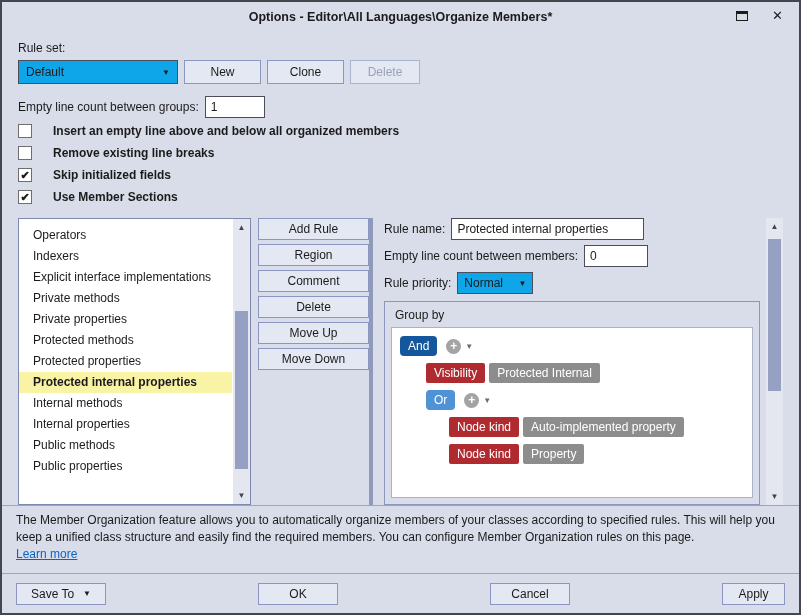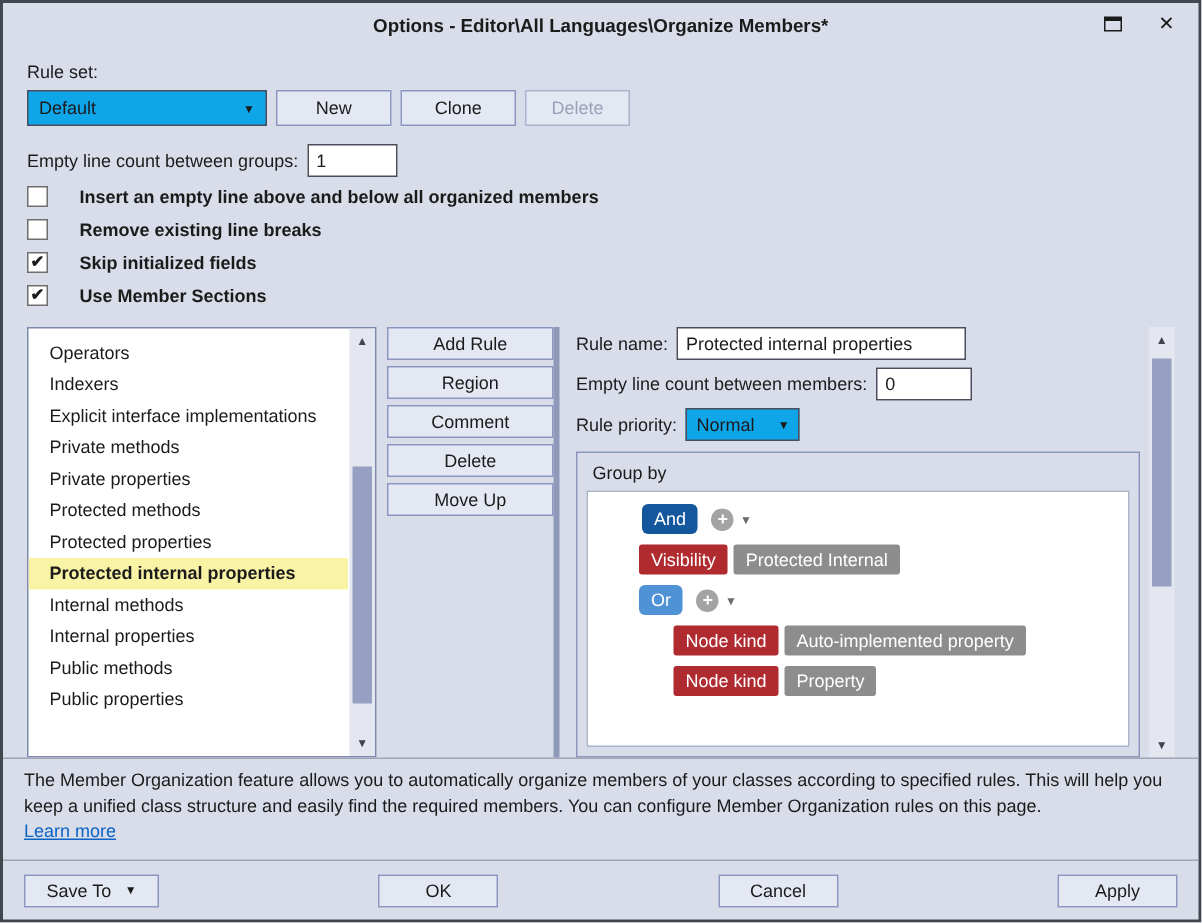--- a/index.html
+++ b/index.html
@@ -94,21 +94,21 @@
   .input-rulename { width:193px; }
   .input-members { width:64px; }
   .combo-priority { width:76px; height:22px; padding:0 6px; }
 
   .groupby-panel {
     margin-top:2px; flex:1; border:1px solid #8d97bd;
     display:flex; flex-direction:column; padding:3px 6px 6px 6px;
   }
   .gb-title { padding:3px 2px 5px 4px; }
   .gb-content { flex:1; background:#fff; border:1px solid #aab2ca; padding:8px; }
-  .gb-row { display:flex; align-items:center; height:20px; margin-bottom:7px; gap:4px;margin-left:28px; }
+  .gb-row { display:flex; align-items:center; height:20px; margin-bottom:7px; gap:4px; }
   .ind1 { margin-left:26px; }
   .ind2 { margin-left:49px; }
   .badge { color:#fff; padding:0 8px; height:20px; display:inline-flex; align-items:center; white-space:nowrap; }
   .badge-and { background:#15579d; border-radius:4px; }
   .badge-or  { background:#4f92d6; border-radius:4px; }
   .badge-field { background:#b02b30; border-radius:2px; }
   .badge-value { background:#8d8d8d; border-radius:2px; }
   .plus-btn { display:inline-flex; align-items:center; gap:4px; margin-left:5px; }
   .plus-circle {
     width:15px; height:15px; border-radius:50%; background:#a3a3a3; color:#fff;
@@ -123,21 +123,21 @@
   .description { border-top:1px solid #9fa5b5; padding:6px 14px 2px 14px; line-height:17px; flex:0 0 68px; }
   .link { color:#0b63c5; text-decoration:underline; }
 
   .footer {
     border-top:1px solid #9fa5b5; flex:1;
     display:flex; align-items:center; justify-content:space-between;
     gap:12px; padding:0 14px;
   }
   .btn-saveto { width:90px; height:22px; gap:9px; }
   .btn-ok, .btn-cancel { width:80px; height:22px; }
-  .btn-apply { width:80px; height:22px; }
+  .btn-apply { width:63px; height:22px; }
 </style>
 </head>
 <body>
 
 <div class="dialog">
 
   <div class="titlebar">
     <div class="title">Options - Editor\All Languages\Organize Members*</div>
     <div class="win-icons">
       <div>
@@ -209,20 +209,21 @@
           <div class="vsb-btn">▼</div>
         </div>
       </div>
 
       <div class="btn-col">
         <div class="btn action-btn">Add Rule</div>
         <div class="btn action-btn">Region</div>
         <div class="btn action-btn">Comment</div>
         <div class="btn action-btn">Delete</div>
         <div class="btn action-btn">Move Up</div>
+        <div class="btn action-btn">Move Down</div>
       </div>
 
       <div class="v-splitter"></div>
 
       <div class="right-panel">
         <div class="field-row">
           <span>Rule name:</span>
           <input class="tinput input-rulename" value="Protected internal properties" style="">
         </div>
         <div class="field-row">

